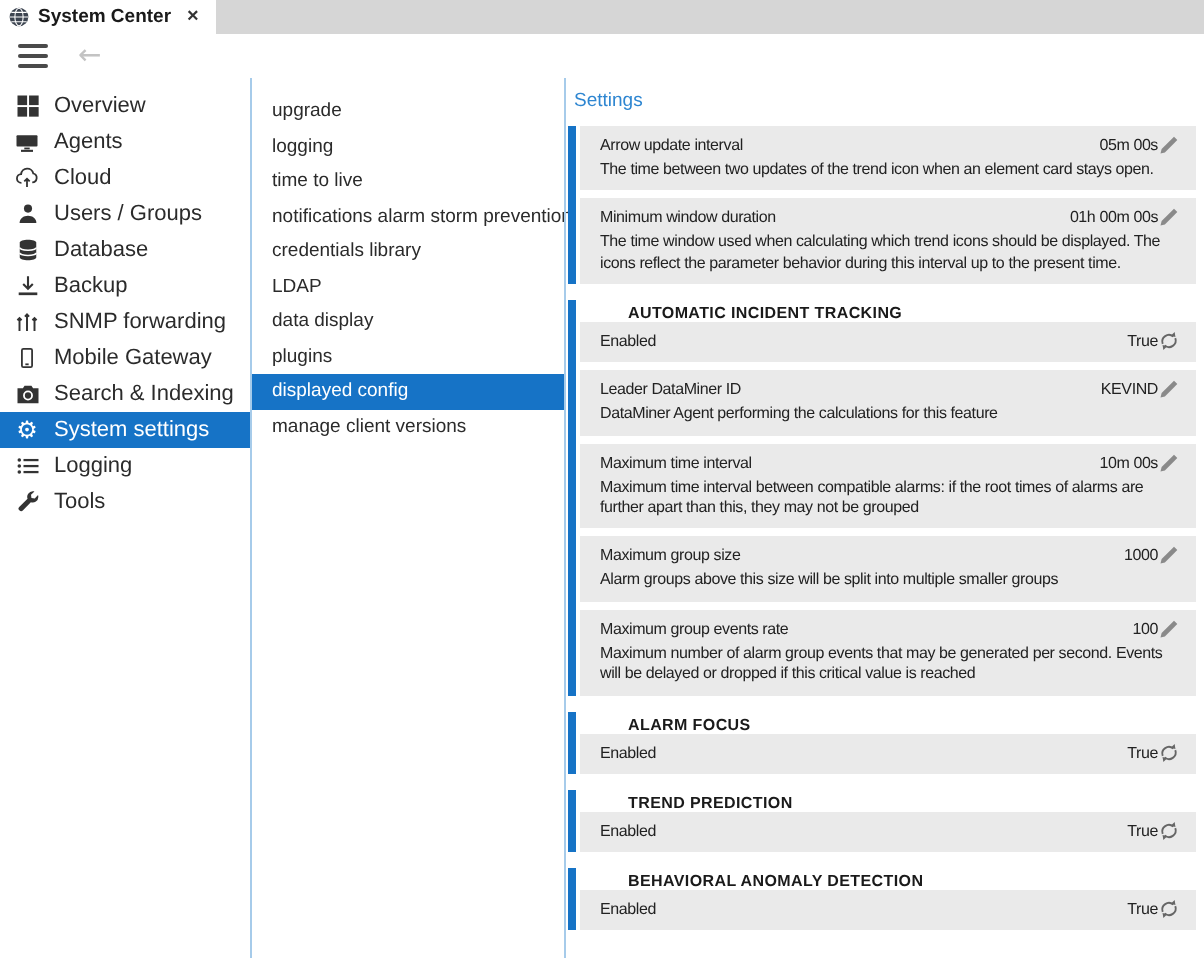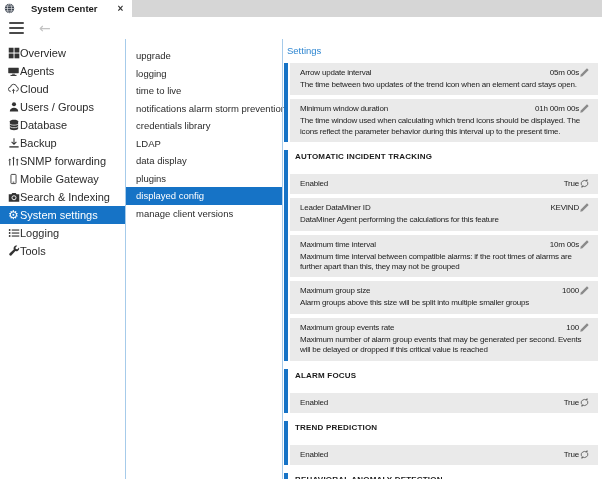--- a/index.html
+++ b/index.html
@@ -8,51 +8,51 @@
     --row-bg:#EAEAEA;
     --tabbar-bg:#D6D6D6;
     --settings-title:#2E86D1;
   }
   *{box-sizing:border-box;margin:0;padding:0;}
   html,body{width:602px;height:479px;overflow:hidden;}
   body{font-family:"Liberation Sans","DejaVu Sans",sans-serif;background:#fff;color:#2b2b2b;}
 
   
   .tabbar{height:17px;background:var(--tabbar-bg);display:flex;align-items:stretch;}
-  .tab{background:#fff;display:flex;align-items:center;padding:0 9px 0 4px;gap:16px;cursor:default;}
+  .tab{background:#fff;display:flex;align-items:center;padding:0 9px 0 4px;gap:4px;cursor:default;}
   .tab-title{font-size:9.5px;font-weight:bold;color:#1a1a1a;white-space:nowrap;}
   .tab-close{font-size:10px;line-height:10px;color:#333;font-weight:bold;margin-left:4px;}
 
   
   .toolbar{height:22px;background:#fff;display:flex;align-items:center;gap:15px;padding-left:9px;}
   .hamburger{display:inline-flex;flex-direction:column;gap:2.5px;width:15px;}
   .hamburger i{display:block;height:2.2px;background:#4a4a4a;border-radius:1px;}
   .back-arrow{color:#c3c3c3;font-size:14px;line-height:14px;font-family:"DejaVu Sans",sans-serif;}
 
   
   .content{display:flex;height:440px;}
   .vsep{width:1px;background:var(--panel-separator);flex:none;}
 
   
   .sidebar{width:125px;flex:none;padding-top:5px;}
-  .side-item{height:18px;display:flex;align-items:center;padding-left:7px;font-size:11px;white-space:nowrap;cursor:default;}
+  .side-item{height:18px;display:flex;align-items:center;gap:7px;padding-left:7px;font-size:11px;white-space:nowrap;cursor:default;}
   .side-item .icn{width:13px;height:13px;flex:none;display:flex;align-items:center;justify-content:center;}
   .side-item.selected{background:var(--accent);color:#fff;}
   .gear-glyph{font-family:"DejaVu Sans",sans-serif;font-size:12px;line-height:12px;color:#fff;}
 
   
   .submenu{width:156px;flex:none;padding-top:8px;}
   .sub-item{height:17.5px;line-height:17.5px;padding-left:10px;font-size:9.5px;white-space:nowrap;cursor:default;}
   .sub-item.selected{background:var(--accent);color:#fff;}
 
   
   .settings{flex:1;padding:5px 4px 0 1px;overflow:hidden;}
   .settings-title{color:var(--settings-title);font-size:9.5px;margin:1px 0 7px 3px;}
   .group{border-left:4px solid var(--accent);padding-left:2px;margin-bottom:8px;}
-  .group-header{font-size:8px;font-weight:bold;padding:2px 0 13px 5px;letter-spacing:.2px;color:#1a1a1a;}
+  .group-header{font-size:8px;font-weight:bold;padding:2px 0 0 5px;letter-spacing:.2px;color:#1a1a1a;margin-left:19px;}
   .block{background:var(--row-bg);margin-bottom:4px;padding:4px 8px 5px 10px;}
   .block-top{display:flex;justify-content:space-between;align-items:center;}
   .b-name,.b-value{font-size:8px;letter-spacing:-.2px;color:#222;}
   .b-val{display:flex;align-items:center;gap:0;}
   .b-icon{display:inline-flex;width:11px;height:11px;align-items:center;justify-content:center;}
   .b-desc{font-size:8px;letter-spacing:-.2px;line-height:1.3;margin-top:2px;color:#222;}
   svg{display:block;}
 </style>
 </head>
 <body>

